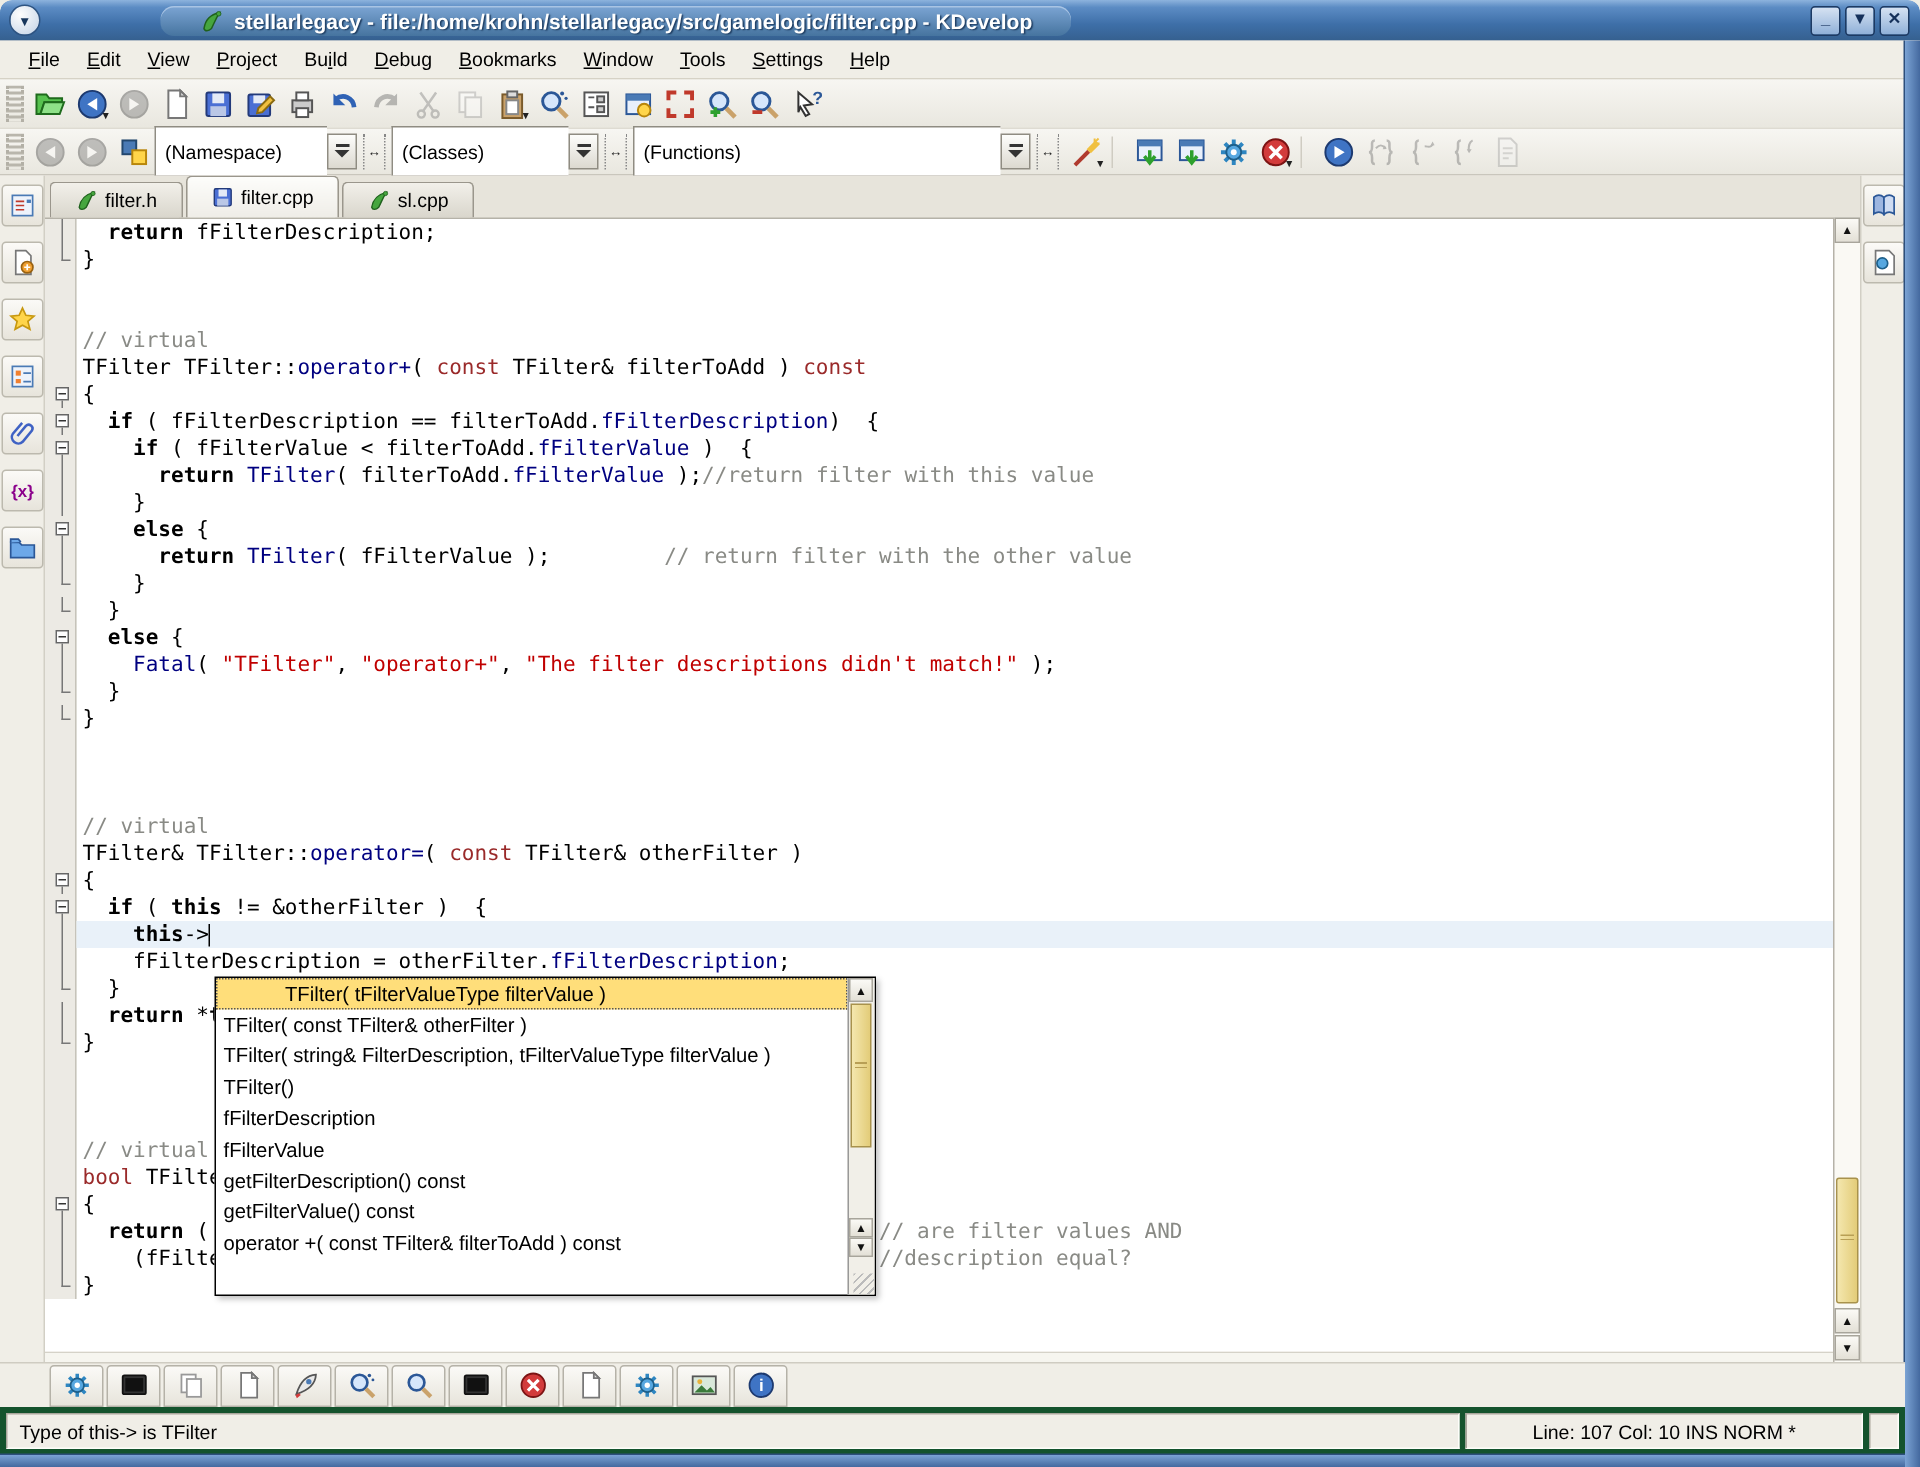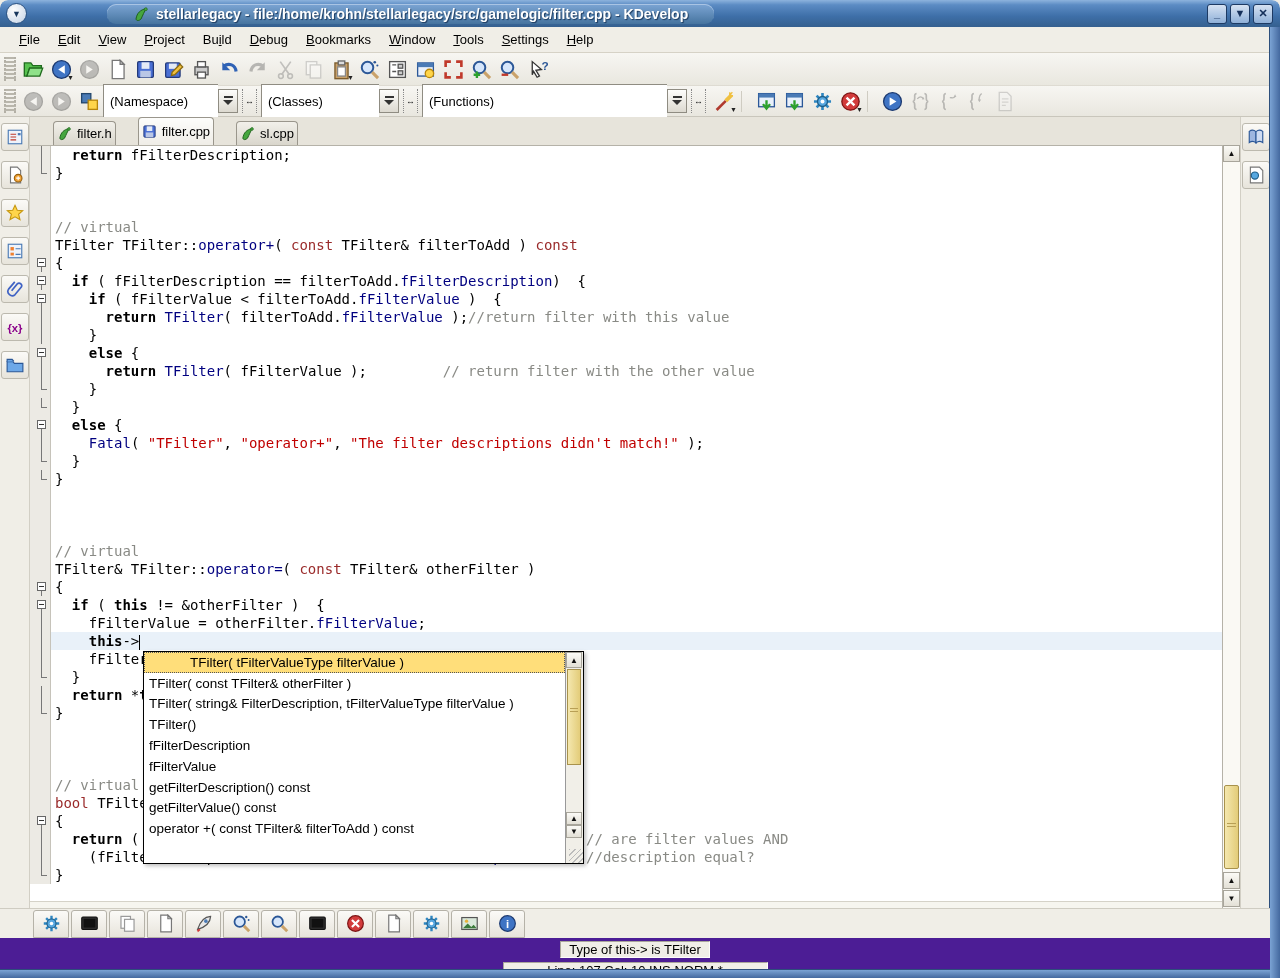--- a/index.html
+++ b/index.html
@@ -59,23 +59,23 @@
   .dock-btn{width:26px;height:26px;border:1px solid #bcb9ae;border-radius:3px;
     background:linear-gradient(#fbfaf7,#e7e4db);display:flex;align-items:center;justify-content:center;}
   .dock-btn svg{width:18px;height:18px;}
   .blue-edge-r{position:absolute;right:0;top:27px;width:10px;height:951px;
     background:linear-gradient(90deg,#7ba3d4,#44699f);border-left:1px solid #2d4f7c;}
   .blue-edge-b{position:absolute;left:0;bottom:0;width:1270px;height:8px;
     background:linear-gradient(#7ba3d4,#44699f);border-top:1px solid #2d4f7c;}
   
   .center{position:absolute;left:30px;top:117px;width:1210px;height:791px;}
   .tabbar{height:28px;background:#e7e4db;border-bottom:1px solid #b5b2a8;display:flex;align-items:flex-end;padding-left:3px;}
-  .tab{height:23px;display:flex;align-items:center;gap:5px;padding:0 3px;font-size:13px;
+  .tab{height:23px;display:flex;align-items:center;gap:5px;padding:0 16px;font-size:13px;
     border:1px solid #9a968c;border-bottom:none;border-radius:4px 4px 0 0;
-    background:linear-gradient(#f2f0ea,#d9d6cc);margin-right:2px;color:#000;margin-left:20px;}
+    background:linear-gradient(#f2f0ea,#d9d6cc);margin-right:2px;color:#000;}
   .tab.active{height:27px;background:linear-gradient(#fdfdfb,#efede7);font-size:13px;}
   .tab svg{width:15px;height:15px;}
   
   .editor{position:relative;height:755px;background:#fff;overflow:hidden;
     font-family:"DejaVu Sans Mono",monospace;font-size:14px;}
   .hscroll{height:8px;background:#f6f5ef;border-top:1px solid #d5d2c8;}
   .line{height:18px;display:flex;white-space:pre;line-height:18px;}
   .gutter{width:20px;flex:0 0 20px;background:#eceae4;border-right:1px solid #c6c3ba;position:relative;}
   .codecell{flex:1;padding-left:4px;position:relative;}
   .line.hl .codecell{background:#e9f1f9;}
@@ -113,22 +113,22 @@
     background:repeating-linear-gradient(180deg,#b89f55 0 1px,transparent 1px 3px);}
   .ps-grip{position:absolute;right:0;bottom:0;width:14px;height:14px;
     background:repeating-linear-gradient(135deg,#bbb 0 1px,transparent 1px 4px);}
   
   .bottombar{position:absolute;left:0;top:908px;width:1270px;height:30px;background:#f0eee7;
     border-top:1px solid #cfccc2;display:flex;align-items:center;padding-left:33px;box-sizing:border-box;gap:2px;}
   .bdock-btn{width:34px;height:26px;border:1px solid #b5b2a8;border-radius:3px 3px 0 0;
     background:linear-gradient(#fbfaf7,#e7e4db);display:flex;align-items:center;justify-content:center;}
   .bdock-btn svg{width:19px;height:19px;}
   
-  .statusbar{position:absolute;left:0;top:938px;width:1270px;height:32px;background:#4c1d95;
-    display:flex;align-items:center;padding:3px 4px;box-sizing:border-box;gap:4px;flex-direction:column;}
+  .statusbar{position:absolute;left:0;top:938px;width:1270px;height:32px;background:#14532d;
+    display:flex;align-items:center;padding:3px 4px;box-sizing:border-box;gap:4px;}
   .status-cell{border:1px solid;border-color:#a9a69c #fdfdfa #fdfdfa #a9a69c;height:24px;
     display:flex;align-items:center;font-size:13px;background:#f0eee7;padding:0 8px;box-sizing:border-box;}
   .status-left{flex:1;}
   .status-line{width:265px;justify-content:center;}
   .status-tiny{width:20px;}
 </style>
 </head>
 <body>
 
 <div class="titlebar">
@@ -497,21 +497,20 @@
       <div class="line"><div class="gutter"><div class="fold-v"></div></div><div class="codecell"><span class="p">    </span><span class="f">Fatal</span><span class="p">( </span><span class="s">"TFilter"</span><span class="p">, </span><span class="s">"operator+"</span><span class="p">, </span><span class="s">"The filter descriptions didn't match!"</span><span class="p"> );</span></div></div>
       <div class="line"><div class="gutter"><div class="fold-e"></div><div class="fold-e2"></div></div><div class="codecell"><span class="p">  }</span></div></div>
       <div class="line"><div class="gutter"><div class="fold-e"></div><div class="fold-e2"></div></div><div class="codecell"><span class="p">}</span></div></div>
       <div class="line"><div class="gutter"></div><div class="codecell"></div></div>
       <div class="line"><div class="gutter"></div><div class="codecell"></div></div>
       <div class="line"><div class="gutter"></div><div class="codecell"></div></div>
       <div class="line"><div class="gutter"></div><div class="codecell"><span class="c">// virtual</span></div></div>
       <div class="line"><div class="gutter"></div><div class="codecell"><span class="p">TFilter&amp; TFilter::</span><span class="f">operator=</span><span class="p">( </span><span class="t">const</span><span class="p"> TFilter&amp; otherFilter )</span></div></div>
       <div class="line"><div class="gutter"><div class="fold-m"></div><div class="fold-mv"></div></div><div class="codecell"><span class="p">{</span></div></div>
       <div class="line"><div class="gutter"><div class="fold-m"></div><div class="fold-mv"></div></div><div class="codecell"><span class="p">  </span><span class="k">if</span><span class="p"> ( </span><span class="k">this</span><span class="p"> != &amp;otherFilter )  {</span></div></div>
-      <div class="line"><div class="gutter"><div class="fold-v"></div></div><div class="codecell"><span class="p">    fFilterValue = otherFilter.</span><span class="f">fFilterValue</span><span class="p">;</span></div></div>
       <div class="line hl"><div class="gutter"><div class="fold-v"></div></div><div class="codecell"><span class="p">    </span><span class="k">this</span><span class="p">-&gt;</span><span class="caret"></span></div></div>
       <div class="line"><div class="gutter"><div class="fold-v"></div></div><div class="codecell"><span class="p">    fFilterDescription = otherFilter.</span><span class="f">fFilterDescription</span><span class="p">;</span></div></div>
       <div class="line"><div class="gutter"><div class="fold-e"></div><div class="fold-e2"></div></div><div class="codecell"><span class="p">  }</span></div></div>
       <div class="line"><div class="gutter"><div class="fold-v"></div></div><div class="codecell"><span class="p">  </span><span class="k">return</span><span class="p"> *</span><span class="k">this</span><span class="p">;</span></div></div>
       <div class="line"><div class="gutter"><div class="fold-e"></div><div class="fold-e2"></div></div><div class="codecell"><span class="p">}</span></div></div>
       <div class="line"><div class="gutter"></div><div class="codecell"></div></div>
       <div class="line"><div class="gutter"></div><div class="codecell"></div></div>
       <div class="line"><div class="gutter"></div><div class="codecell"></div></div>
       <div class="line"><div class="gutter"></div><div class="codecell"><span class="c">// virtual</span></div></div>
       <div class="line"><div class="gutter"></div><div class="codecell"><span class="t">bool</span><span class="p"> TFilter::</span><span class="f">operator==</span><span class="p">( </span><span class="t">const</span><span class="p"> TFilter&amp; otherFilter ) </span><span class="t">const</span></div></div>

